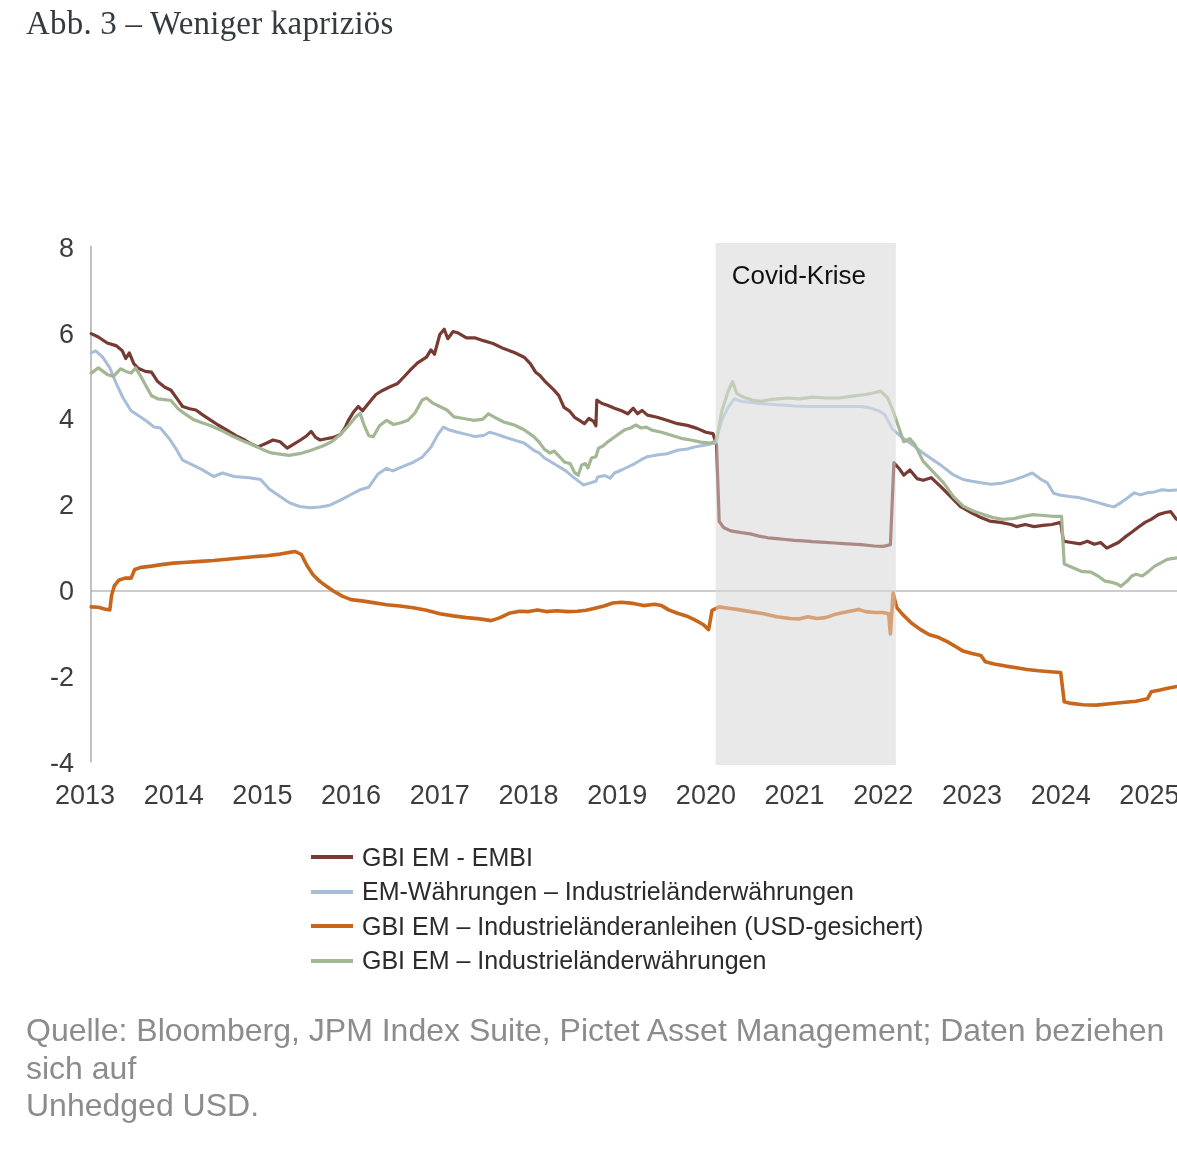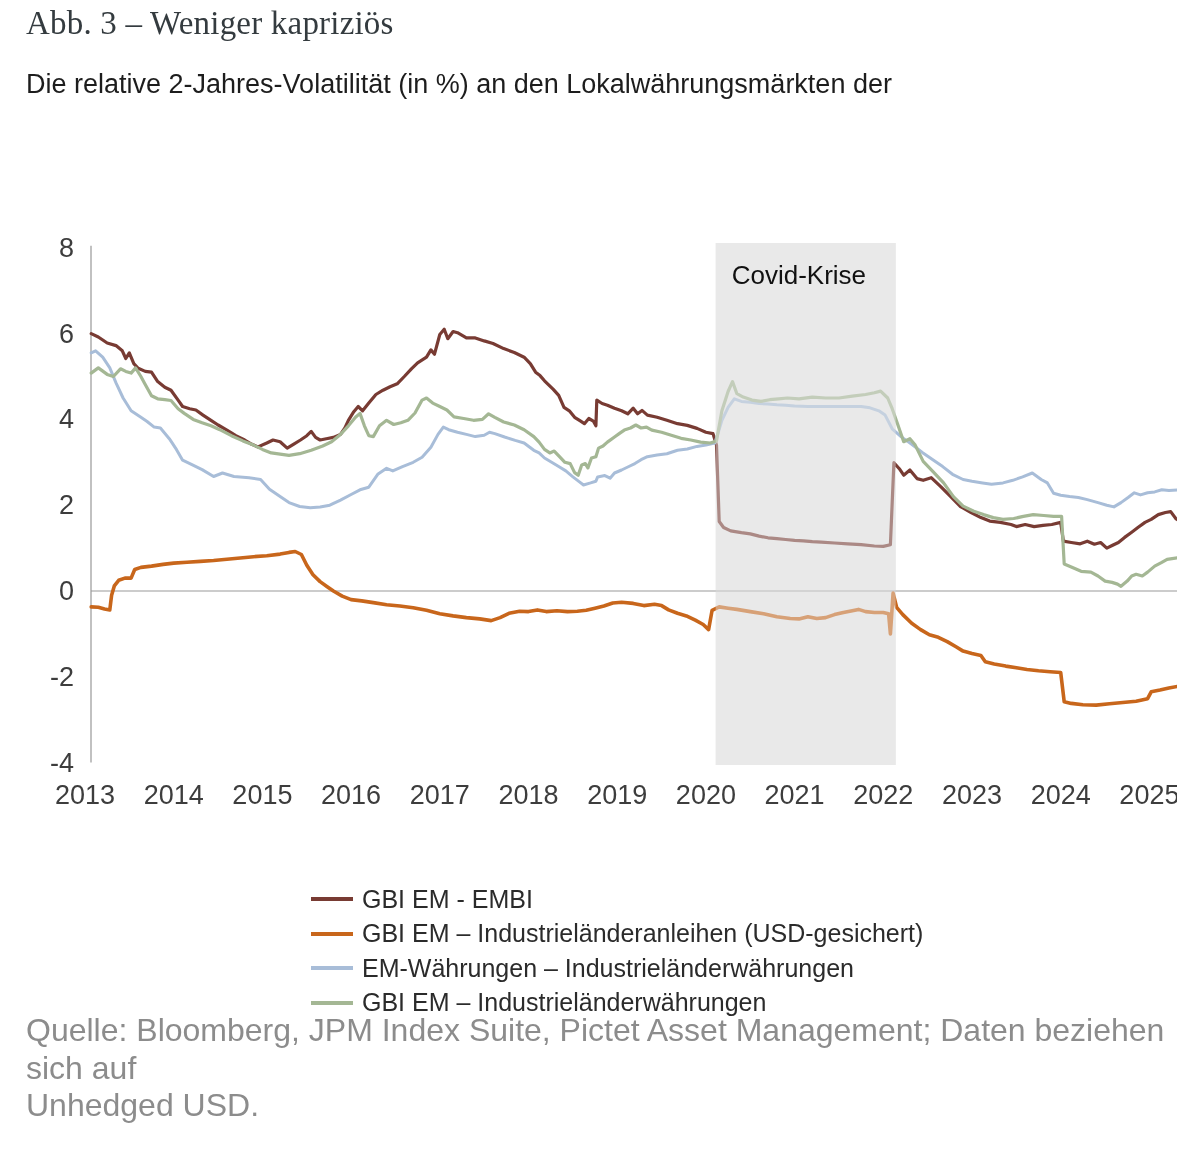--- a/index.html
+++ b/index.html
@@ -3,34 +3,33 @@
 <meta charset="utf-8">
 <style>
   html,body{margin:0;padding:0;background:#ffffff;}
   #page{position:relative;width:1177px;height:1172px;background:#ffffff;overflow:hidden;
         font-family:"Liberation Sans",sans-serif;margin-left:24px;}
   #title{position:absolute;left:2px;top:5px;font-family:"Liberation Serif",serif;
          font-size:33px;color:#343b3f;letter-spacing:.2px;}
   #subtitle{position:absolute;left:2px;top:66px;font-size:27px;color:#1d1d1d;
             line-height:37.5px;font-weight:400;}
   #chart-svg{position:absolute;left:0;top:0;}
-  #legend{position:absolute;left:287px;top:882px;}
+  #legend{position:absolute;left:287px;top:840px;}
   .legend-row{display:flex;align-items:center;height:34.5px;}
   .legend-swatch{display:inline-block;width:42px;height:4px;margin-right:9px;flex:0 0 42px;}
   .legend-label{font-size:25px;color:#2b2b2b;white-space:nowrap;}
   #footer{position:absolute;left:2px;top:1012px;font-size:32px;color:#8c8c8c;line-height:37.5px;}
   .svgtick{font-family:"Liberation Sans",sans-serif;}
 </style>
 </head>
 <body>
 
 <div id="page">
   <div id="title">Abb. 3 – Weniger kapriziös</div>
   <div id="subtitle">
-      <div>Die relative 2-Jahres-Volatilität (in %) an den Lokalwährungsmärkten der</div>
     </div>
   <svg id="chart-svg" width="1177" height="820" viewBox="0 0 1177 820">
       <rect x="691.6569999999912" y="243" width="180.06100000001777" height="522" fill="#e9e9e9"></rect>
       <line x1="67" y1="245.8" x2="67" y2="762.6" stroke="#adadad" stroke-width="1.5"></line>
       <line x1="67" y1="591" x2="1165" y2="591" stroke="#999999" stroke-width="1"></line>
       <path d="M67.2,333.6 L74.3,337.0 L83.2,343.0 L92.0,345.6 L98.3,350.8 L101.8,358.5 L105.3,352.9 L109.8,363.6 L114.2,368.3 L121.3,371.4 L127.5,372.2 L133.7,381.6 L140.8,387.2 L147.0,390.2 L154.1,400.1 L158.6,406.5 L165.7,408.7 L171.9,410.0 L179.0,415.1 L187.0,420.3 L194.1,425.0 L202.9,430.1 L211.8,435.7 L220.7,440.0 L227.8,444.3 L234.0,446.9 L242.8,443.0 L249.0,440.0 L256.1,441.7 L263.2,448.1 L269.4,444.3 L276.5,440.0 L282.8,435.7 L287.2,431.4 L291.6,437.4 L296.1,440.0 L302.3,438.7 L309.4,437.4 L316.5,434.4 L320.9,428.0 L324.4,420.3 L329.8,411.7 L334.2,406.5 L338.6,410.8 L344.8,403.1 L351.9,394.5 L359.0,390.2 L366.1,386.8 L373.2,383.8 L380.3,376.5 L387.4,368.8 L393.6,362.8 L402.5,357.2 L406.9,349.9 L410.5,354.2 L415.8,334.5 L420.2,329.3 L423.8,338.7 L429.1,331.5 L433.5,332.7 L442.4,337.9 L451.3,337.9 L460.2,340.9 L469.0,343.5 L479.7,348.6 L490.3,352.5 L500.1,357.2 L506.3,363.6 L511.6,372.2 L516.0,375.6 L520.5,380.8 L529.3,389.4 L534.7,395.4 L540.0,407.4 L545.3,410.8 L550.6,417.3 L555.9,420.7 L560.4,423.7 L564.8,418.5 L569.3,421.1 L571.9,425.8 L572.8,400.1 L578.1,403.5 L583.4,405.2 L590.5,408.2 L597.6,410.8 L603.8,413.8 L609.2,408.2 L613.6,413.8 L618.0,410.4 L623.4,415.1 L633.1,417.3 L642.9,420.3 L653.5,423.7 L663.3,425.4 L673.0,428.4 L681.9,432.3 L689.0,433.6 L692.5,445.1 L695.2,521.5 L699.6,527.5 L706.7,530.9 L717.4,532.7 L726.3,533.9 L735.1,536.1 L744.0,537.8 L752.9,538.7 L761.7,539.5 L770.6,540.4 L779.5,540.8 L788.3,541.7 L797.2,542.1 L810.5,543.0 L823.8,543.8 L837.1,544.7 L850.4,546.0 L859.3,546.4 L866.4,544.7 L869.9,462.7 L875.3,468.7 L879.7,475.2 L885.9,470.0 L893.0,478.6 L899.2,480.3 L907.2,477.7 L917.0,486.8 L926.7,496.6 L936.5,506.5 L947.1,512.5 L956.9,517.6 L965.7,521.1 L976.4,522.4 L987.0,524.5 L992.4,526.6 L1001.2,524.5 L1010.1,526.6 L1019.0,525.4 L1027.8,524.5 L1036.7,522.4 L1039.4,541.2 L1047.3,542.5 L1056.2,543.8 L1063.3,541.2 L1070.4,544.2 L1076.6,542.5 L1082.8,548.1 L1088.1,545.5 L1094.4,542.5 L1100.6,537.4 L1107.7,532.2 L1113.9,527.5 L1121.0,522.4 L1127.2,519.4 L1134.3,514.6 L1141.4,512.5 L1146.7,511.6 L1152.0,518.9 L1154.7,520.2" fill="none" stroke="#783B33" stroke-width="3.2" stroke-linejoin="round" stroke-linecap="round"></path>
       <path d="M67.2,352.9 L71.6,350.8 L78.7,357.2 L85.8,367.9 L92.0,382.9 L99.1,398.0 L107.1,410.8 L116.9,417.3 L123.1,421.5 L130.2,427.1 L136.4,428.0 L145.3,438.7 L152.4,449.4 L158.6,460.2 L167.4,464.4 L178.1,469.6 L189.6,476.5 L198.5,473.0 L210.0,476.5 L225.1,477.7 L236.6,479.5 L245.5,489.3 L256.1,496.6 L265.0,502.6 L275.7,506.5 L286.3,507.8 L296.1,506.9 L305.8,505.2 L316.5,500.1 L327.1,494.5 L336.0,489.8 L344.8,487.2 L353.7,474.3 L362.6,468.3 L368.8,470.9 L378.5,466.6 L389.2,462.3 L398.1,457.2 L406.9,447.3 L414.0,434.4 L419.3,427.1 L424.7,429.7 L433.5,432.3 L442.4,434.4 L451.3,436.6 L460.2,435.3 L465.5,432.3 L470.8,433.6 L480.6,437.0 L491.2,440.4 L500.1,443.0 L509.8,450.3 L515.1,452.9 L520.5,458.0 L529.3,463.2 L535.5,467.0 L541.8,470.9 L548.9,476.9 L555.1,481.6 L559.5,485.0 L566.6,482.9 L571.9,481.2 L573.7,476.9 L580.8,475.6 L586.1,478.2 L590.5,473.0 L597.6,470.0 L603.8,467.0 L610.9,463.6 L617.1,459.7 L623.4,456.7 L633.1,455.0 L642.9,453.7 L653.5,450.3 L663.3,449.0 L673.0,446.4 L681.9,445.1 L690.8,443.0 L694.3,432.3 L697.9,420.3 L704.1,407.4 L710.3,398.8 L717.4,401.4 L726.3,402.2 L735.1,403.5 L744.0,404.0 L752.9,404.8 L761.7,405.2 L770.6,406.1 L783.9,406.5 L797.2,406.5 L810.5,406.5 L823.8,406.5 L837.1,406.5 L846.0,407.8 L854.9,410.8 L861.1,415.1 L868.2,428.8 L877.0,436.6 L887.7,444.3 L898.3,452.4 L908.1,459.3 L918.7,466.6 L928.5,474.3 L939.1,479.5 L948.0,481.2 L958.6,482.9 L967.5,484.2 L979.0,482.9 L988.8,480.3 L998.6,476.9 L1008.3,473.0 L1017.2,479.5 L1023.4,482.9 L1029.6,493.2 L1036.7,495.3 L1045.6,496.6 L1054.4,497.5 L1063.3,499.6 L1074.0,502.6 L1082.8,505.2 L1089.9,506.9 L1097.0,502.6 L1104.1,497.5 L1110.3,492.8 L1116.5,494.9 L1123.6,492.8 L1130.7,491.9 L1137.8,489.8 L1144.9,490.6 L1154.7,489.8" fill="none" stroke="#A8BDD8" stroke-width="3" stroke-linejoin="round" stroke-linecap="round"></path>
       <path d="M67.2,606.9 L74.3,607.3 L80.5,609.0 L85.8,609.9 L87.6,595.3 L90.3,585.9 L94.7,580.3 L100.9,578.1 L107.1,578.1 L110.7,569.5 L116.9,567.4 L127.5,566.1 L139.1,564.4 L149.7,563.1 L163.0,562.3 L176.3,561.4 L189.6,560.5 L202.9,559.3 L216.2,558.0 L229.5,556.7 L242.8,555.8 L256.1,554.1 L265.0,552.4 L271.2,551.5 L277.4,554.5 L282.8,565.3 L289.0,574.7 L296.1,581.6 L303.2,586.7 L309.4,591.0 L318.2,596.1 L327.1,599.6 L337.7,600.9 L349.3,602.6 L362.6,604.7 L375.9,606.0 L389.2,607.7 L402.5,610.3 L415.8,613.7 L429.1,615.9 L442.4,617.6 L455.7,618.9 L467.2,620.6 L476.1,617.6 L485.0,613.3 L495.6,611.2 L504.5,611.6 L513.4,609.9 L522.2,611.6 L532.9,610.7 L543.5,611.6 L553.3,611.2 L562.2,610.3 L571.0,608.2 L579.9,606.0 L588.8,603.0 L597.6,602.2 L609.2,603.4 L619.8,605.6 L630.5,604.3 L637.6,605.6 L644.6,609.9 L653.5,613.3 L662.4,615.9 L671.3,620.2 L679.2,624.5 L684.6,629.6 L688.1,610.3 L695.2,606.9 L704.1,608.2 L712.9,609.4 L726.3,611.6 L739.6,613.7 L752.9,616.7 L766.2,618.5 L775.0,618.9 L783.9,616.7 L792.8,618.5 L801.6,617.6 L810.5,614.6 L819.4,612.5 L828.3,610.7 L834.5,609.4 L841.6,611.6 L850.4,612.5 L859.3,612.5 L864.6,613.7 L866.4,633.9 L869.1,593.1 L872.6,607.3 L878.8,614.6 L887.7,623.2 L896.6,629.6 L905.4,634.8 L914.3,637.3 L923.2,641.6 L932.0,646.8 L939.1,651.1 L948.0,653.6 L956.9,655.4 L961.3,661.8 L970.2,663.9 L981.7,666.1 L992.4,667.8 L1003.0,669.5 L1014.5,670.8 L1026.1,671.7 L1036.7,672.5 L1040.2,701.7 L1047.3,703.4 L1058.9,704.7 L1072.2,705.1 L1085.5,703.8 L1098.8,702.5 L1112.1,701.3 L1123.6,698.7 L1127.2,691.8 L1136.0,690.1 L1144.9,688.0 L1154.7,686.2" fill="none" stroke="#C8661B" stroke-width="3.6" stroke-linejoin="round" stroke-linecap="round"></path>
       <path d="M67.2,373.1 L74.3,367.9 L83.2,374.4 L89.4,376.5 L96.5,368.8 L101.8,371.4 L107.1,373.1 L111.6,367.9 L116.9,376.5 L120.4,382.9 L127.5,395.8 L133.7,398.8 L140.8,399.7 L147.0,400.5 L154.1,408.7 L160.3,413.4 L169.2,419.4 L178.1,422.8 L187.0,425.8 L195.8,429.7 L207.4,435.7 L218.9,440.9 L229.5,445.1 L238.4,449.4 L247.3,452.9 L256.1,454.1 L265.0,455.4 L275.7,453.7 L287.2,450.3 L298.7,446.0 L307.6,441.7 L316.5,434.4 L324.4,425.8 L331.5,417.3 L336.0,413.4 L340.4,425.8 L344.8,435.7 L349.3,436.6 L355.5,425.8 L362.6,420.3 L369.7,424.5 L376.8,422.8 L383.9,420.3 L391.0,413.0 L398.1,400.1 L402.5,398.0 L408.7,403.1 L415.8,406.5 L422.9,410.0 L430.0,416.8 L439.7,418.5 L449.5,420.3 L458.4,419.4 L464.6,413.8 L470.8,417.3 L479.7,422.0 L490.3,425.0 L500.1,429.7 L509.8,436.6 L515.1,442.1 L520.5,449.4 L525.8,452.9 L530.2,451.1 L535.5,456.7 L540.9,462.3 L546.2,463.6 L550.6,472.6 L554.2,475.2 L557.7,464.9 L561.3,463.6 L563.9,467.9 L567.5,458.0 L571.9,456.7 L574.6,448.1 L579.0,446.0 L583.4,442.1 L590.5,437.0 L595.9,433.1 L600.3,430.1 L606.5,428.0 L611.8,425.0 L617.1,428.0 L622.5,427.1 L627.8,430.1 L637.6,432.3 L647.3,435.3 L657.1,438.3 L666.8,440.0 L676.6,442.1 L686.3,443.0 L692.5,440.9 L697.9,410.8 L704.1,391.5 L708.5,381.6 L712.9,393.7 L719.2,397.1 L728.0,400.1 L736.9,401.4 L745.8,399.7 L754.6,398.8 L763.5,398.0 L775.0,398.8 L788.3,397.1 L801.6,398.0 L815.0,398.0 L828.3,396.2 L841.6,394.5 L850.4,392.8 L856.6,391.1 L863.7,398.0 L868.2,408.7 L873.5,423.7 L879.7,441.7 L885.9,438.7 L891.2,445.1 L899.2,461.4 L909.0,471.7 L919.6,482.9 L929.4,496.6 L939.1,506.1 L949.8,511.2 L959.5,514.6 L969.3,517.6 L979.0,519.4 L989.7,518.5 L999.4,516.4 L1009.2,514.6 L1019.8,515.5 L1029.6,516.4 L1037.6,516.4 L1040.2,564.0 L1047.3,567.0 L1057.1,571.3 L1066.9,572.1 L1074.0,576.0 L1081.1,581.1 L1088.1,582.4 L1093.5,584.1 L1097.0,586.3 L1103.2,581.1 L1107.7,576.0 L1112.1,574.3 L1118.3,576.0 L1123.6,572.1 L1130.7,566.1 L1137.8,562.3 L1143.1,559.3 L1154.7,557.5" fill="none" stroke="#A4B794" stroke-width="3.2" stroke-linejoin="round" stroke-linecap="round"></path>
       <rect x="691.6569999999912" y="243" width="180.06100000001777" height="522" fill="rgba(233,233,233,0.45)"></rect>
@@ -55,26 +54,26 @@
       <text x="948" y="804" text-anchor="middle" font-size="27" fill="#3d3d3d" class="svgtick">2023</text>
       <text x="1036.7" y="804" text-anchor="middle" font-size="27" fill="#3d3d3d" class="svgtick">2024</text>
       <text x="1125.4" y="804" text-anchor="middle" font-size="27" fill="#3d3d3d" class="svgtick">2025</text>
     </svg>
   <div id="legend">
       <div class="legend-row">
         <span class="legend-swatch" style="background: rgb(120, 59, 51);"></span>
         <span class="legend-label">GBI EM - EMBI</span>
       </div>
       <div class="legend-row">
+        <span class="legend-swatch" style="background: rgb(168, 189, 216);"></span>
+        <span class="legend-label">EM-Währungen – Industrieländerwährungen</span>
+      </div>
+      <div class="legend-row">
         <span class="legend-swatch" style="background: rgb(200, 102, 27);"></span>
         <span class="legend-label">GBI EM – Industrieländeranleihen (USD-gesichert)</span>
-      </div>
-      <div class="legend-row">
-        <span class="legend-swatch" style="background: rgb(168, 189, 216);"></span>
-        <span class="legend-label">EM-Währungen – Industrieländerwährungen</span>
       </div>
       <div class="legend-row">
         <span class="legend-swatch" style="background: rgb(164, 183, 148);"></span>
         <span class="legend-label">GBI EM – Industrieländerwährungen</span>
       </div>
     </div>
   <div id="footer">
       <div>Quelle: Bloomberg, JPM Index Suite, Pictet Asset Management; Daten beziehen sich auf</div>
       <div>Unhedged USD.</div>
     </div>

